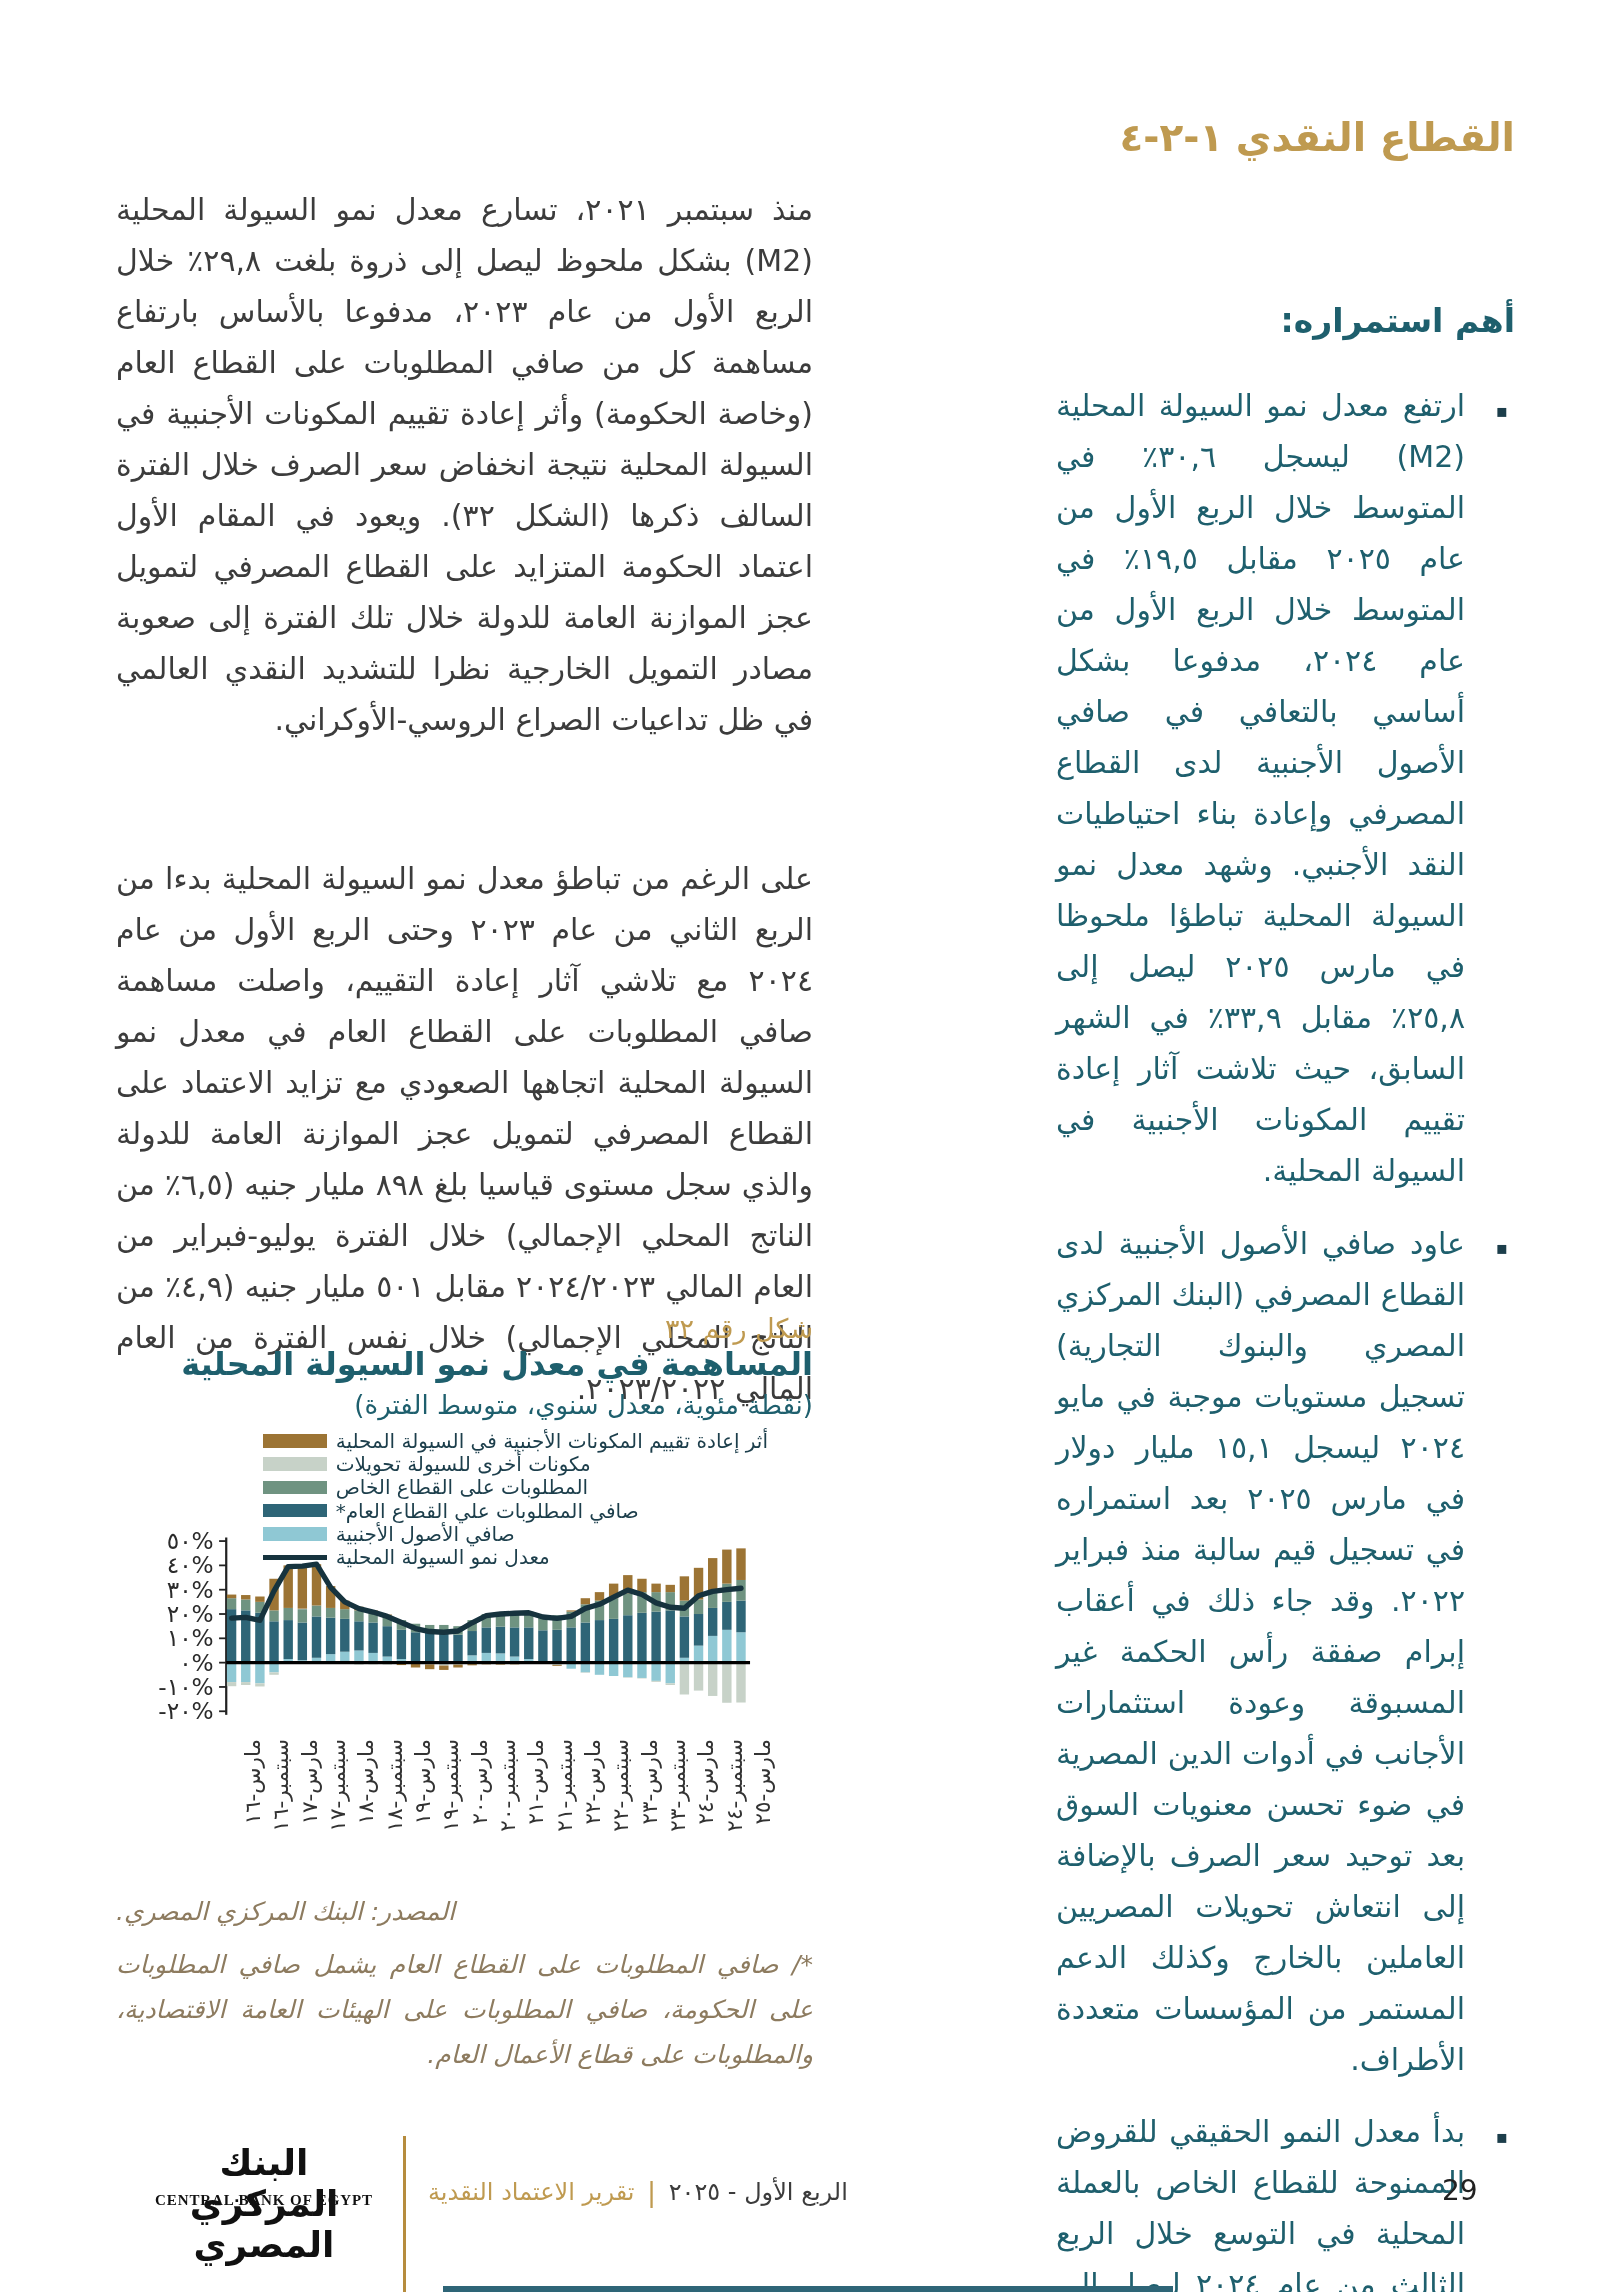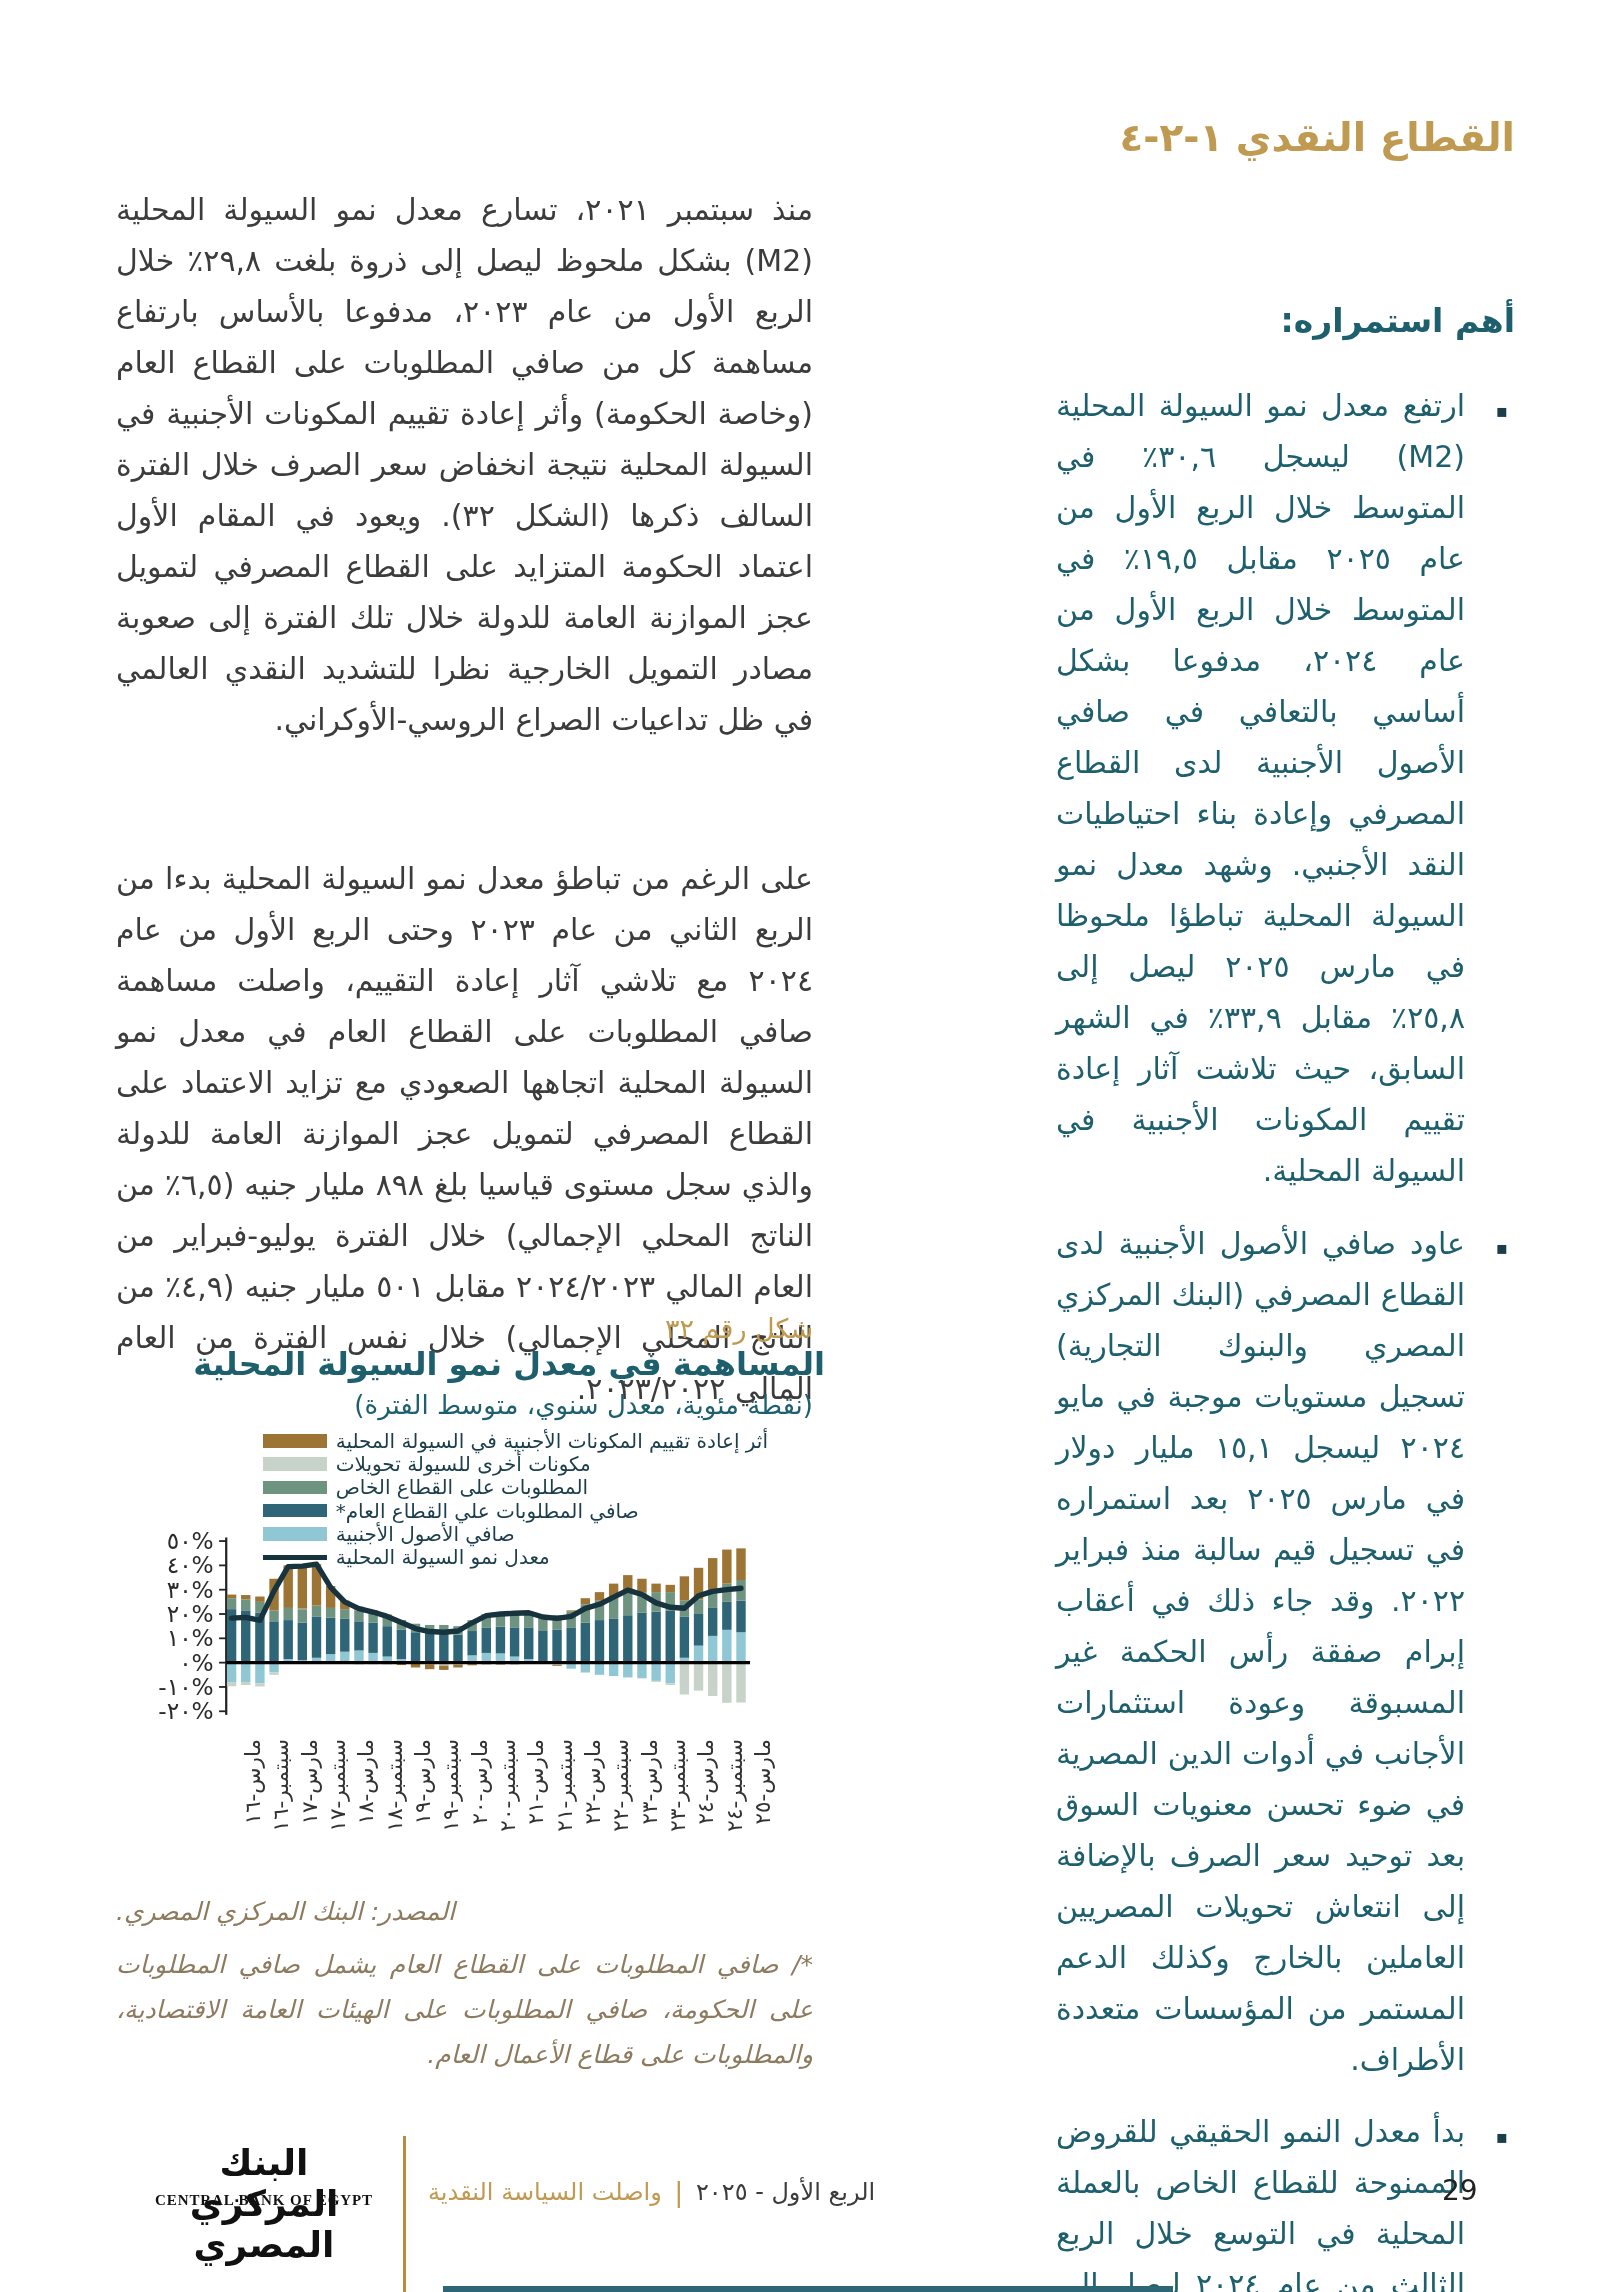--- a/index.html
+++ b/index.html
@@ -61,21 +61,21 @@
   <li><span class="marker">▪</span><span>ارتفع معدل نمو السيولة المحلية (M2) ليسجل ٣٠,٦٪ في المتوسط خلال الربع الأول من عام ٢٠٢٥ مقابل ١٩,٥٪ في المتوسط خلال الربع الأول من عام ٢٠٢٤، مدفوعا بشكل أساسي بالتعافي في صافي الأصول الأجنبية لدى القطاع المصرفي وإعادة بناء احتياطيات النقد الأجنبي. وشهد معدل نمو السيولة المحلية تباطؤا ملحوظا في مارس ٢٠٢٥ ليصل إلى ٢٥,٨٪ مقابل ٣٣,٩٪ في الشهر السابق، حيث تلاشت آثار إعادة تقييم المكونات الأجنبية في السيولة المحلية.</span></li>
   <li><span class="marker">▪</span><span>عاود صافي الأصول الأجنبية لدى القطاع المصرفي (البنك المركزي المصري والبنوك التجارية) تسجيل مستويات موجبة في مايو ٢٠٢٤ ليسجل ١٥,١ مليار دولار في مارس ٢٠٢٥ بعد استمراره في تسجيل قيم سالبة منذ فبراير ٢٠٢٢. وقد جاء ذلك في أعقاب إبرام صفقة رأس الحكمة غير المسبوقة وعودة استثمارات الأجانب في أدوات الدين المصرية في ضوء تحسن معنويات السوق بعد توحيد سعر الصرف بالإضافة إلى انتعاش تحويلات المصريين العاملين بالخارج وكذلك الدعم المستمر من المؤسسات متعددة الأطراف.</span></li>
   <li><span class="marker">▪</span><span>بدأ معدل النمو الحقيقي للقروض الممنوحة للقطاع الخاص بالعملة المحلية في التوسع خلال الربع الثالث من عام ٢٠٢٤ ليصل إلى ١٠,١٪ في المتوسط خلال الربع الأول من عام ٢٠٢٥، مقارنة بمتوسط بلغ سالب ٨,٧٪ خلال الربع الأول من عام ٢٠٢٤. وقد جاء ذلك الارتفاع مدفوعا بشكل رئيسي بمساهمة قطاع الاعمال الخاص، ومدعوما بالانخفاض الكبير في المعدل السنوي للتضخم العام في فبراير ٢٠٢٥ نتيجة الأثر الإيجابي لفترة الأساس. ويتسق ذلك مع التعافي الذي شهده النشاط الاقتصادي الحقيقي للقطاع الخاص في الآونة الأخيرة والمتوقع استمراره خلال الفترة المقبلة.</span></li>
 </ul>
 
 <div class="abs para" style="top:184px;left:116px;">منذ سبتمبر ٢٠٢١، تسارع معدل نمو السيولة المحلية (M2) بشكل ملحوظ ليصل إلى ذروة بلغت ٢٩,٨٪ خلال الربع الأول من عام ٢٠٢٣، مدفوعا بالأساس بارتفاع مساهمة كل من صافي المطلوبات على القطاع العام (وخاصة الحكومة) وأثر إعادة تقييم المكونات الأجنبية في السيولة المحلية نتيجة انخفاض سعر الصرف خلال الفترة السالف ذكرها (الشكل ٣٢). ويعود في المقام الأول اعتماد الحكومة المتزايد على القطاع المصرفي لتمويل عجز الموازنة العامة للدولة خلال تلك الفترة إلى صعوبة مصادر التمويل الخارجية نظرا للتشديد النقدي العالمي في ظل تداعيات الصراع الروسي-الأوكراني.</div>
 
 <div class="abs para" style="top:853px;left:116px;">على الرغم من تباطؤ معدل نمو السيولة المحلية بدءا من الربع الثاني من عام ٢٠٢٣ وحتى الربع الأول من عام ٢٠٢٤ مع تلاشي آثار إعادة التقييم، واصلت مساهمة صافي المطلوبات على القطاع العام في معدل نمو السيولة المحلية اتجاهها الصعودي مع تزايد الاعتماد على القطاع المصرفي لتمويل عجز الموازنة العامة للدولة والذي سجل مستوى قياسيا بلغ ٨٩٨ مليار جنيه (٦,٥٪ من الناتج المحلي الإجمالي) خلال الفترة يوليو-فبراير من العام المالي ٢٠٢٤/٢٠٢٣ مقابل ٥٠١ مليار جنيه (٤,٩٪ من الناتج المحلي الإجمالي) خلال نفس الفترة من العام المالي ٢٠٢٣/٢٠٢٢.</div>
 
 <div class="abs fig-label" style="top:1313px;left:116px;">شكل رقم ٣٢</div>
-<div class="abs fig-title" style="top:1345px;left:128px;">المساهمة في معدل نمو السيولة المحلية</div>
+<div class="abs fig-title" style="top:1345px;left:116px;">المساهمة في معدل نمو السيولة المحلية</div>
 <div class="abs fig-sub" style="top:1390px;left:116px;">(نقطة مئوية، معدل سنوي، متوسط الفترة)</div>
 
 <div class="abs legend" id="legend" style="top:1431px;right:853px;">
     <div class="legend-row">
       <span class="lab">أثر إعادة تقييم المكونات الأجنبية في السيولة المحلية</span>
       <span class="sw" style="background: rgb(156, 116, 52);"></span>
     </div>
     <div class="legend-row">
       <span class="lab">مكونات أخرى للسيولة تحويلات</span>
       <span class="sw" style="background: rgb(199, 210, 200);"></span>
@@ -325,19 +325,19 @@
 <div class="abs footnote" style="top:1942px;left:116px;">*/ صافي المطلوبات على القطاع العام يشمل صافي المطلوبات على الحكومة، صافي المطلوبات على الهيئات العامة الاقتصادية، والمطلوبات على قطاع الأعمال العام.</div>
 
 <div class="abs logo-ar" style="top:2142px;left:143px;">البنك المركزي المصري</div>
 <div class="abs logo-en" style="top:2192px;left:143px;">CENTRAL BANK OF EGYPT</div>
 
 <div class="abs gold-vline" style="top:2136px;left:403px;height:157px;"></div>
 
 <div class="abs footer-text" style="top:2176px;left:428px;">
   <span class="period">الربع الأول - ٢٠٢٥</span>
   <span class="pipe">|</span>
-  <span class="report">واصلت السياسة النقدية</span>
+  <span class="report">تقرير الاعتماد النقدية</span>
 </div>
 
 <div class="abs page-num" style="top:2174px;left:1442px;">29</div>
 
 <div class="bottom-bar"></div>
 
 
 </body></html>

